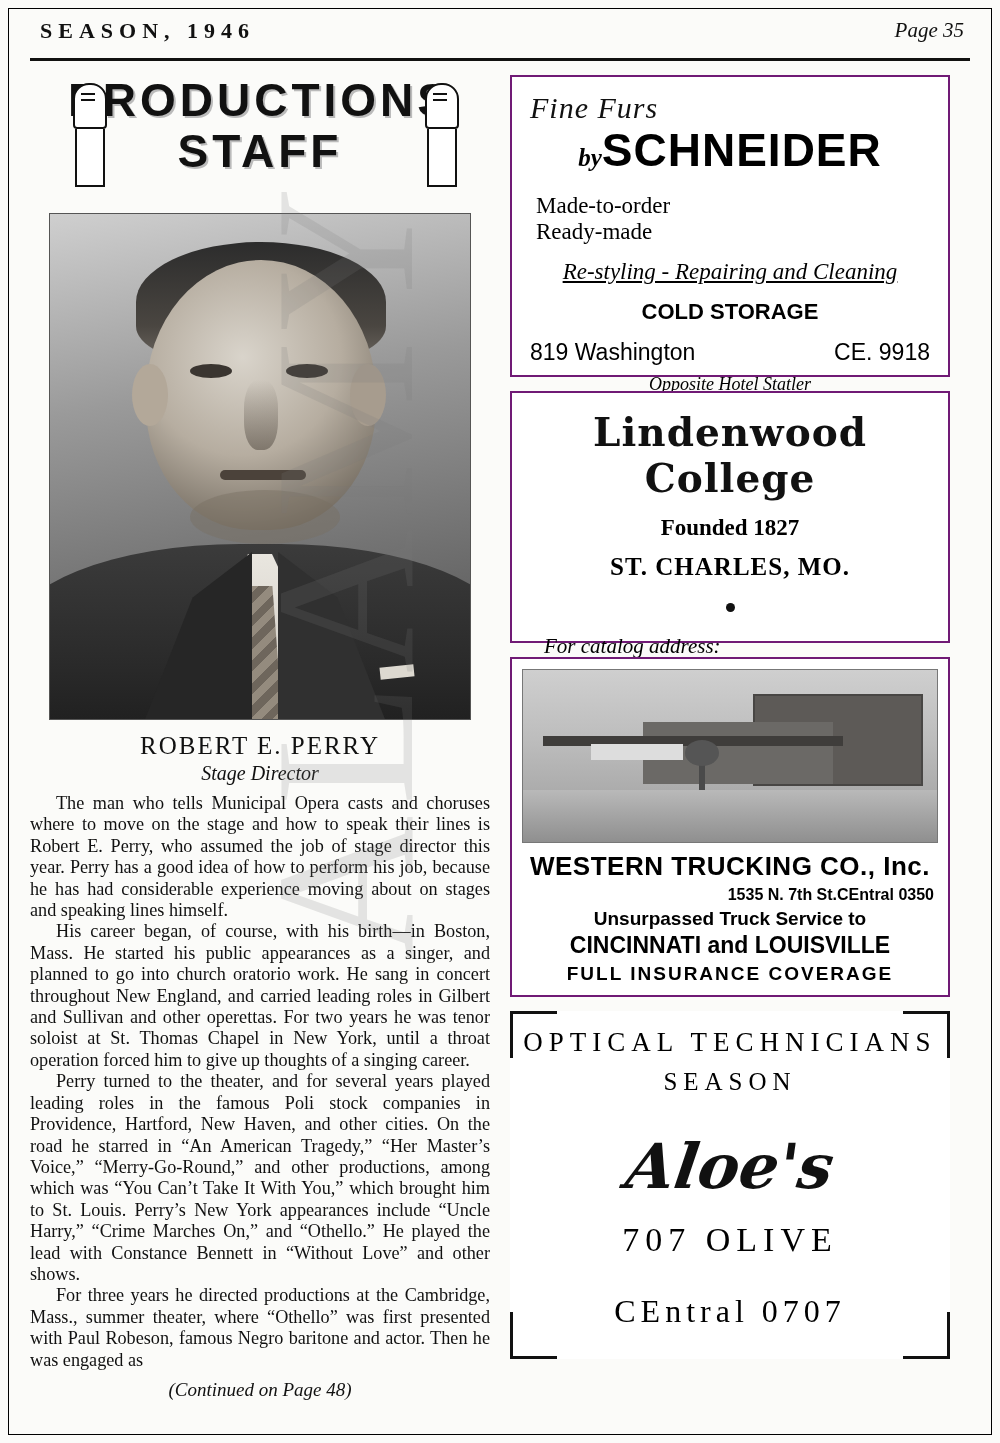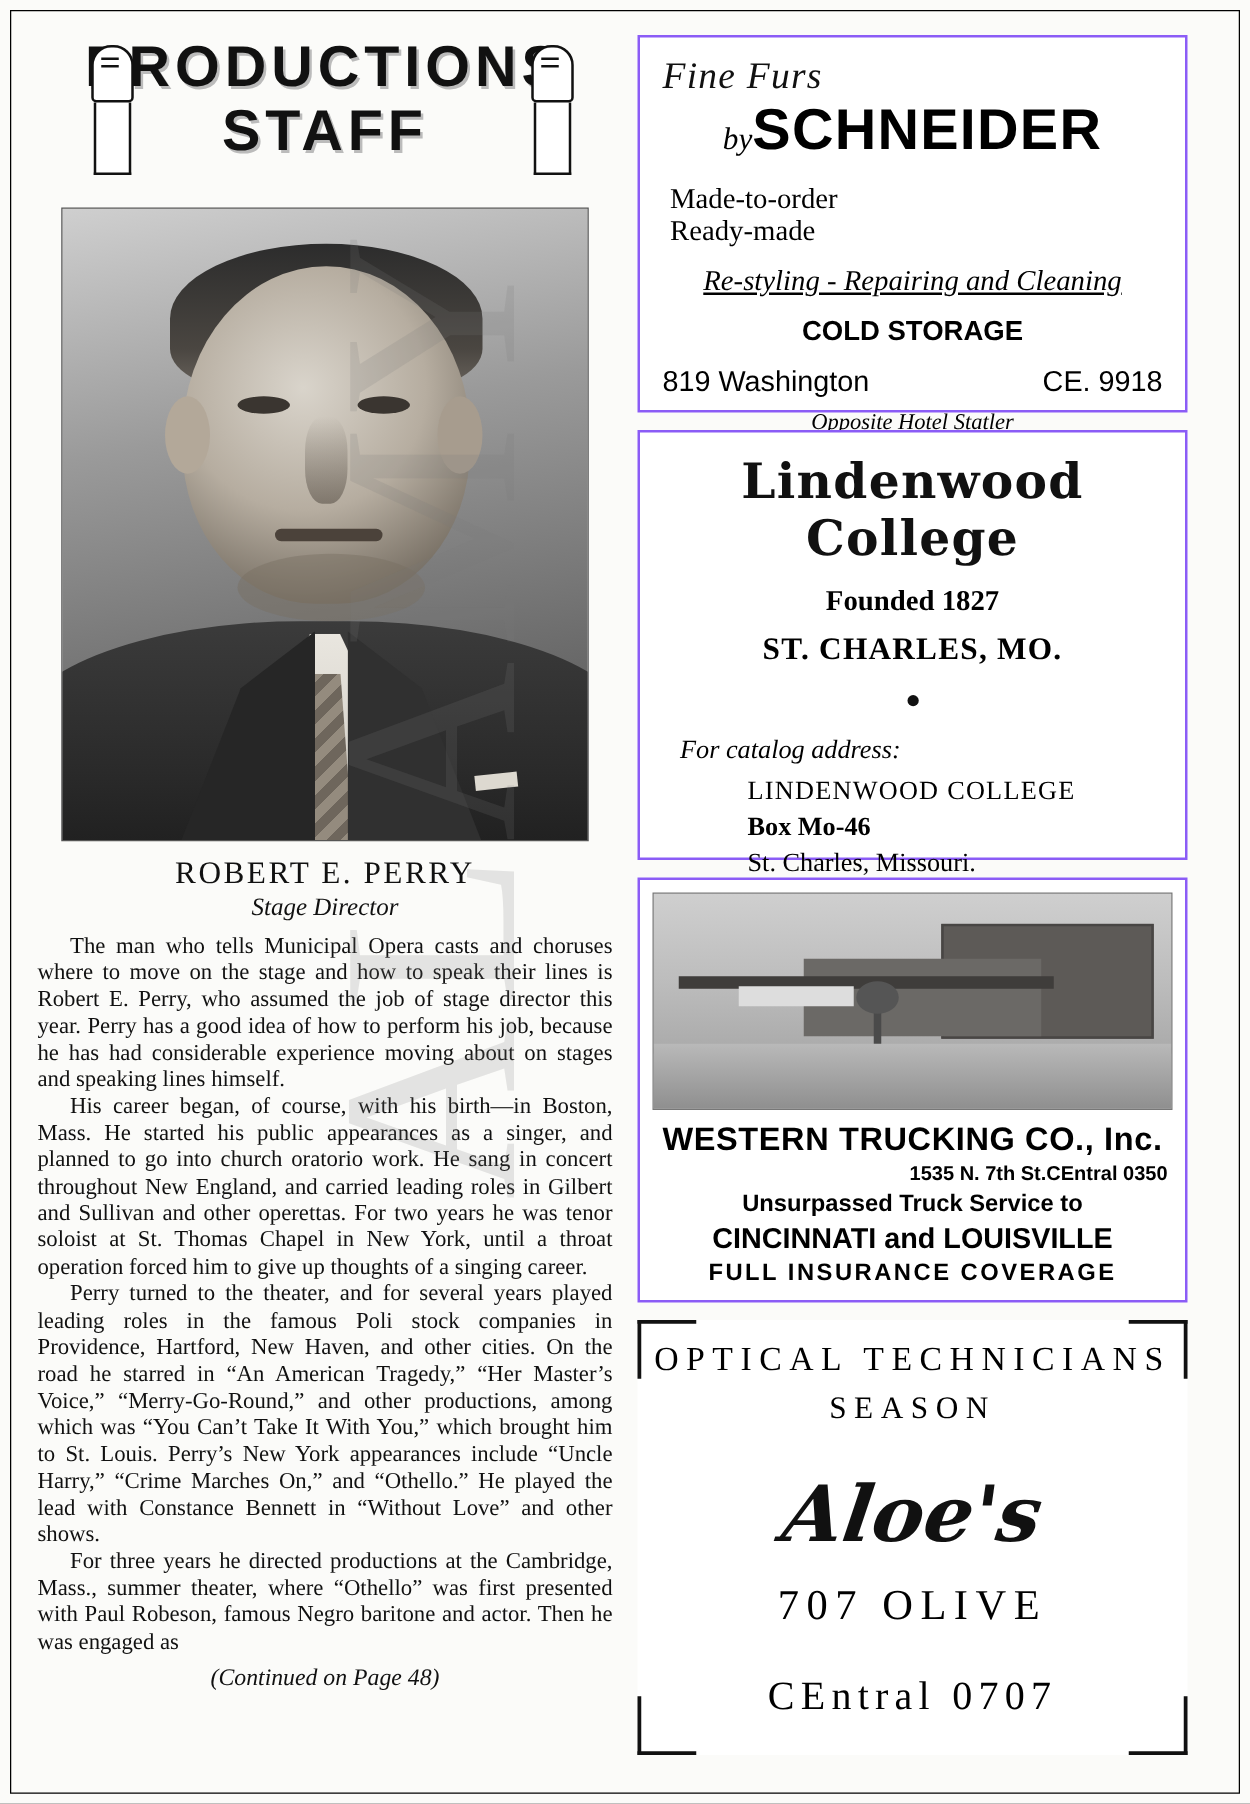--- a/index.html
+++ b/index.html
@@ -141,34 +141,34 @@
     line-height:21.4px;
     text-indent:26px;
     color:#111;
     font-family:"Liberation Serif", serif;
   }
   .continued{
     text-align:center;font-style:italic;font-size:19px;margin-top:8px;color:#111;
   }
 
   
-  .ad{border:2px solid #8b5cf6;background:#fff;margin-bottom:14px;position:relative;}
+  .ad{border:2px solid #701a75;background:#fff;margin-bottom:14px;position:relative;}
   .ad.furs{padding:14px 18px 16px 18px;height:302px;box-sizing:border-box;}
   .furs .fine{font-style:italic;font-size:30px;color:#111;font-family:"Liberation Serif", serif;letter-spacing:1px;}
   .furs .byline{display:flex;align-items:baseline;justify-content:center;margin-top:-2px;}
-  .furs .by{font-style:italic;font-size:25px;font-family:"Liberation Serif", serif;}
+  .furs .by{font-style:italic;font-size:25px;font-family:"Liberation Serif", serif;font-weight:bold;}
   .furs .brand{font-family:"Liberation Sans", sans-serif;font-weight:700;font-size:46px;letter-spacing:1px;}
   .furs .row{display:flex;justify-content:space-between;font-size:23px;margin-top:16px;padding:0 6px;font-family:"Liberation Serif", serif;flex-direction:column;}
   .furs .restyle{text-align:center;font-style:italic;font-size:23px;margin-top:14px;font-family:"Liberation Serif", serif;text-decoration:underline;}
   .furs .cold{text-align:center;font-family:"Liberation Sans", sans-serif;font-weight:700;font-size:22px;margin-top:14px;}
   .furs .prem{text-align:center;font-family:"Liberation Sans", sans-serif;font-weight:700;font-size:15px;letter-spacing:1px;}
   .furs .addr{display:flex;justify-content:space-between;margin-top:14px;font-family:"Liberation Sans", sans-serif;font-weight:400;font-size:23px;}
   .furs .opp{text-align:center;font-style:italic;font-size:18px;margin-top:8px;font-family:Liberation Serif, serif;}
 
-  .ad.lindenwood{padding:16px 18px 20px 18px;height:344px;box-sizing:border-box;text-align:center;}
+  .ad.lindenwood{padding:16px 18px 20px 18px;height:252px;box-sizing:border-box;text-align:center;}
   .lindenwood .name{
     font-family:"DejaVu Serif", serif;font-weight:700;font-size:39px;color:#111;letter-spacing:1px;
   }
   .lindenwood .founded{font-size:23px;font-weight:700;margin-top:14px;font-family:"Liberation Serif", serif;}
   .lindenwood .city{font-size:25px;font-weight:700;letter-spacing:1px;margin-top:12px;font-family:"Liberation Serif", serif;}
   .lindenwood .dot{width:9px;height:9px;border-radius:50%;background:#111;margin:22px auto;}
   .lindenwood .catalog{text-align:left;font-style:italic;font-size:21px;margin-left:14px;font-family:"Liberation Serif", serif;}
   .lindenwood .a1{text-align:left;margin-left:68px;font-size:21px;margin-top:8px;letter-spacing:1px;font-family:"Liberation Serif", serif;}
   .lindenwood .a2{text-align:left;margin-left:68px;font-size:21px;font-weight:700;margin-top:4px;font-family:"Liberation Serif", serif;}
   .lindenwood .a3{text-align:left;margin-left:68px;font-size:21px;margin-top:4px;font-family:"Liberation Serif", serif;}
@@ -231,20 +231,24 @@
     letter-spacing:10px;transform:rotate(-90deg);transform-origin:center;
     pointer-events:none;white-space:nowrap;
   }
 </style>
 </head>
 <body>
 
 <div class="page">
   <div class="inner">
 
+    <div class="header">
+      <div class="season">SEASON,  1946</div>
+      <div class="pageno">Page 35</div>
+    </div>
 
     <div class="body">
 
       <div class="col-left">
 
         <div class="titlewrap">
           <div class="torch left">
             <div class="flame"></div>
               <div class="stem"></div>
           </div>

